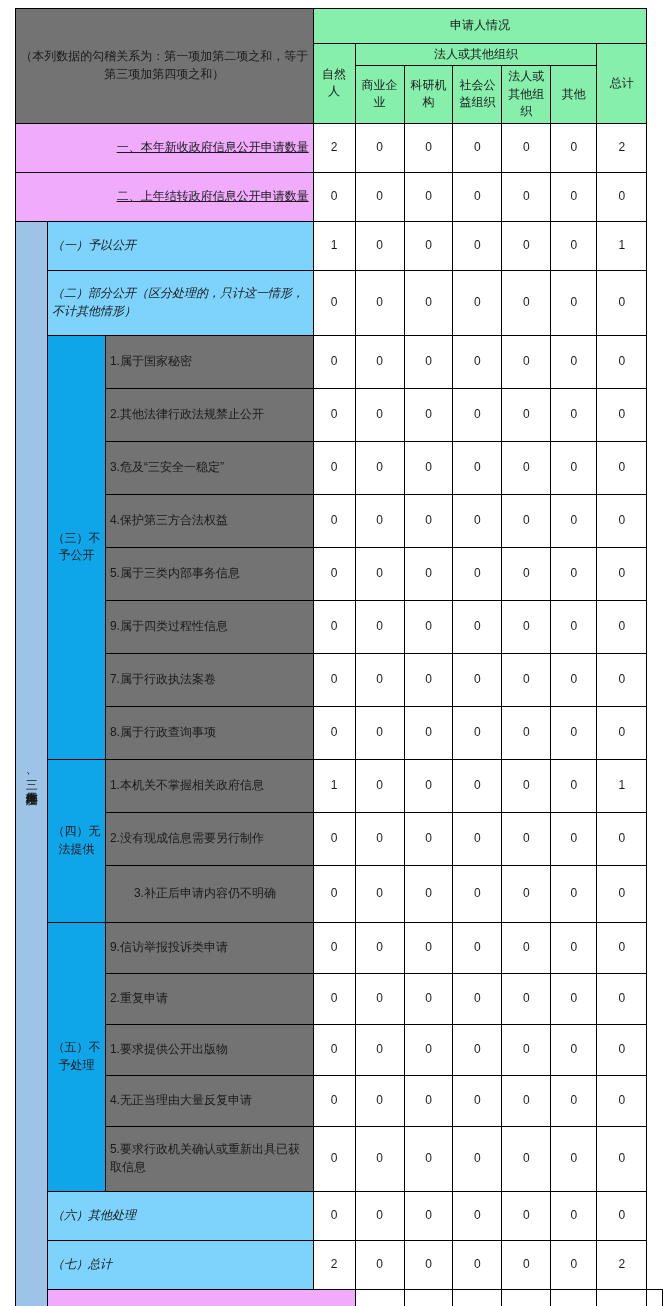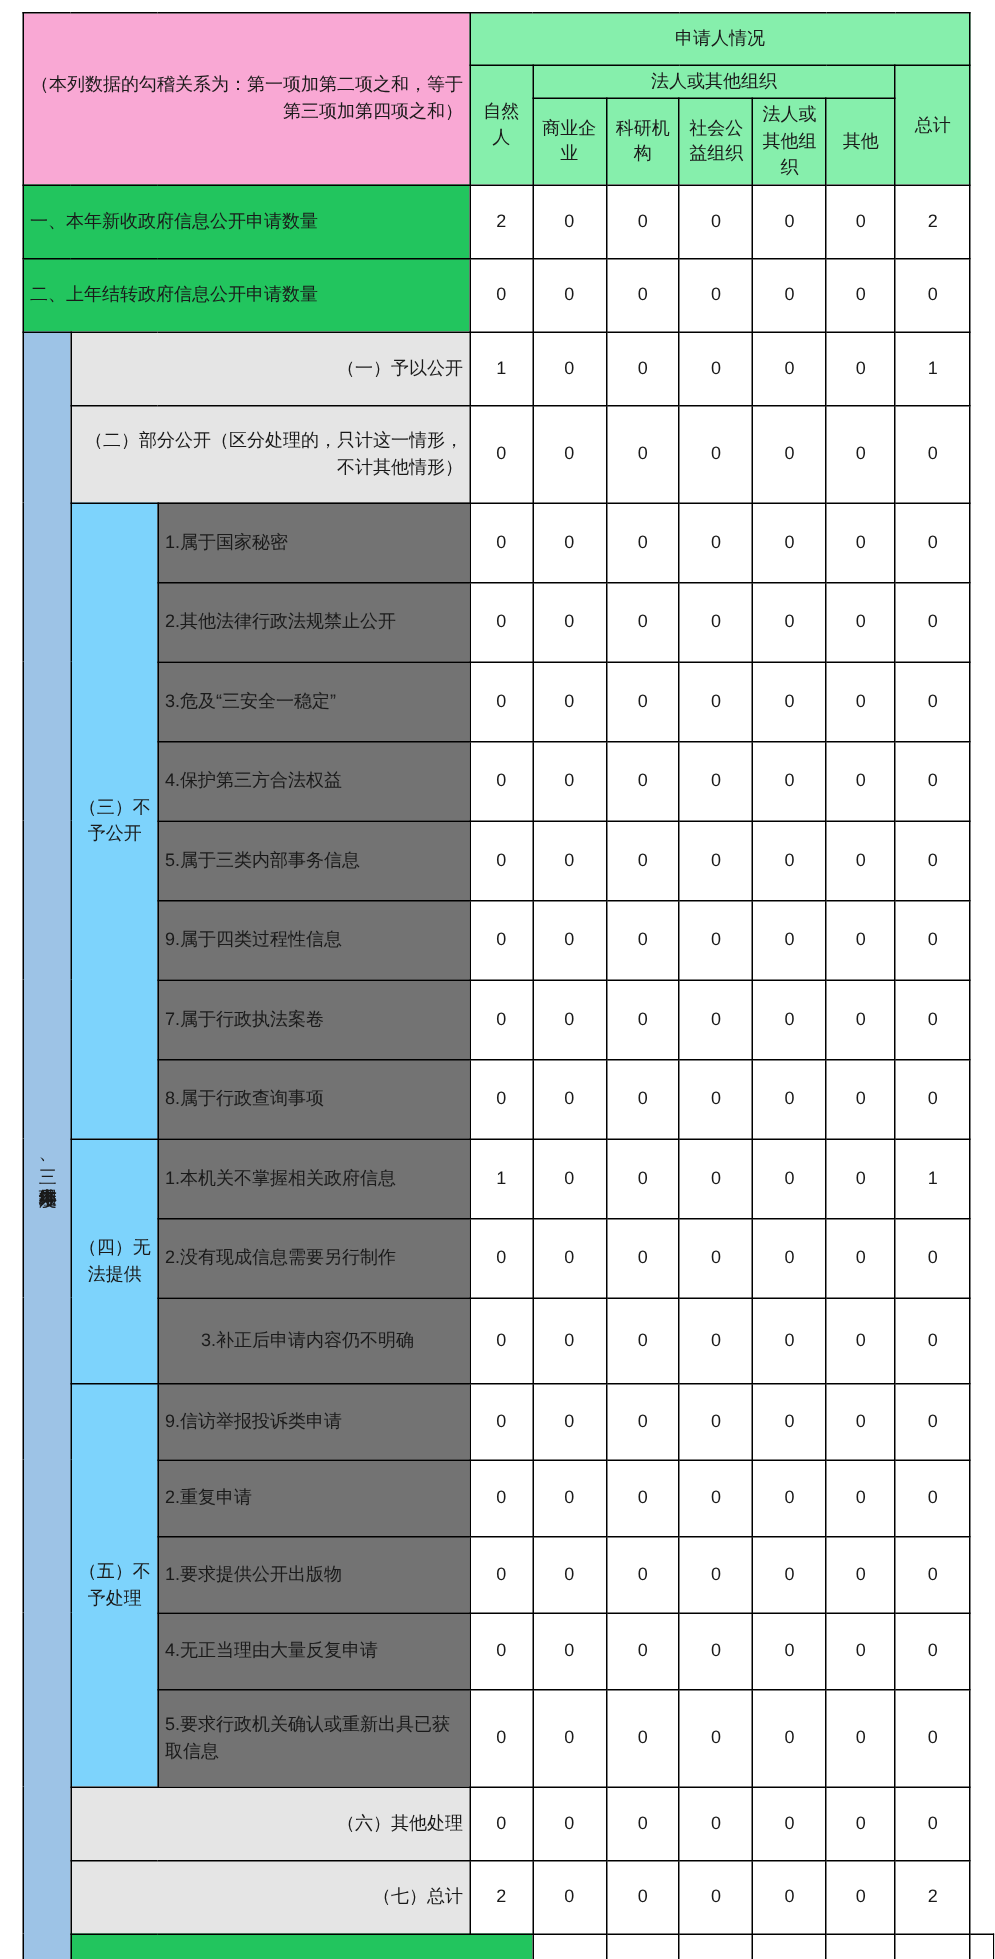--- a/index.html
+++ b/index.html
@@ -10,24 +10,24 @@
     border:1px solid #000000;
     font-size:12px;
     color:#1a1a1a;
     padding:2px 4px;
     vertical-align:middle;
     line-height:1.45;
     word-break:break-all;
   }
   
   .hdr{background:#86efac;text-align:center;font-size:13px;}
-  .hdr-note{background:#f9a8d4;text-align:right;font-size:13px;vertical-align:middle;padding-left:6px;}
-  .lbl1{background:#22c55e;text-align:left;padding-left:6px;font-size:13px;}
-  .lbl2{background:#e5e5e5;text-align:right;padding-left:8px;font-size:13px;}
-  .grp{background:#7dd3fc;text-align:center;font-size:13px;line-height:1.7;}
+  .hdr-note{background:#737373;text-align:center;font-size:13px;vertical-align:middle;padding-left:6px;}
+  .lbl1{background:#f0abfc;text-align:right;padding-left:6px;font-size:13px;text-decoration:underline;}
+  .lbl2{background:#7dd3fc;text-align:left;padding-left:8px;font-size:13px;font-style:italic;}
+  .grp{background:#0ea5e9;text-align:center;font-size:13px;line-height:1.7;}
   .sub{background:#737373;text-align:left;padding-left:5px;font-size:13px;}
   .num{background:#ffffff;text-align:center;font-size:11px;color:#000;}
   .vert{
     background:#9dc3e6;
     text-align:center;
     padding:0;
     font-size:13px;
   }
   .vert .vtxt{
     writing-mode:vertical-rl;

